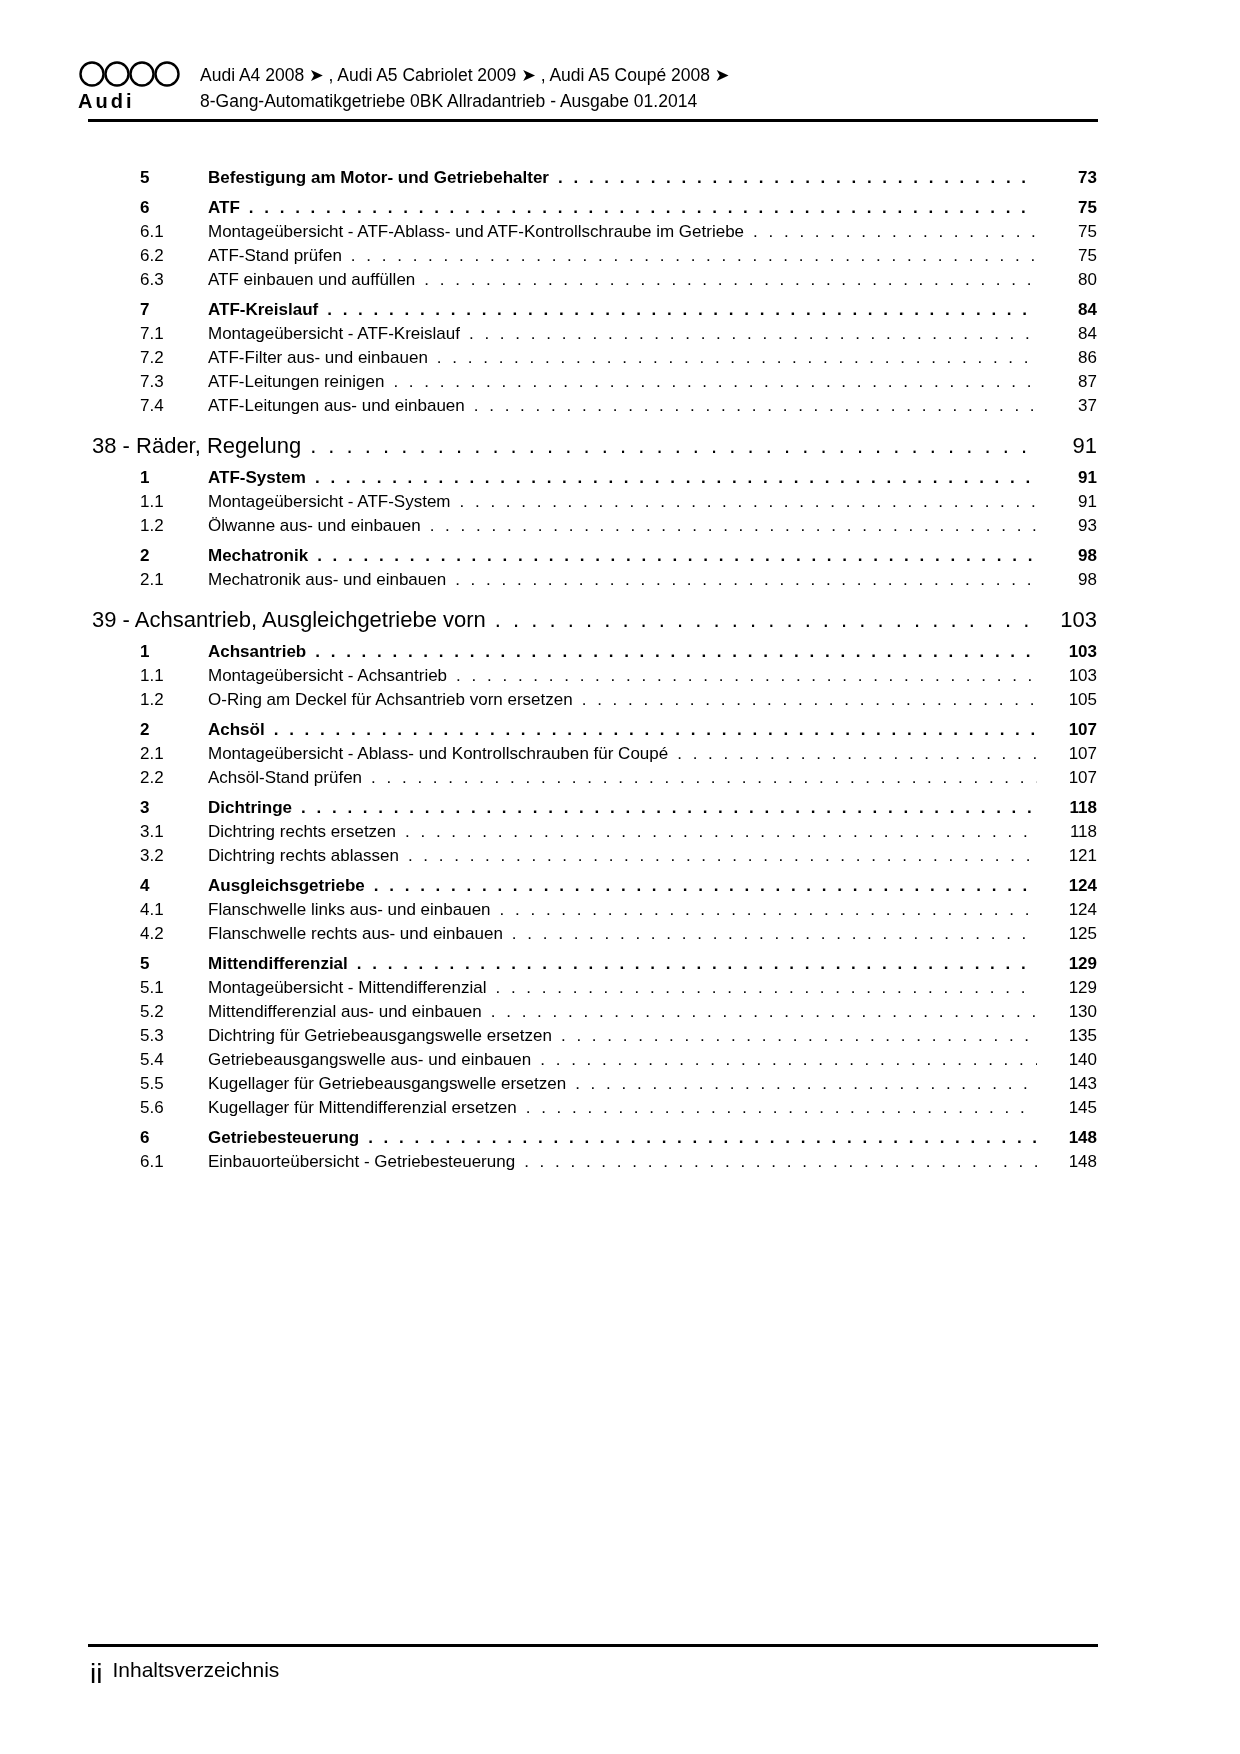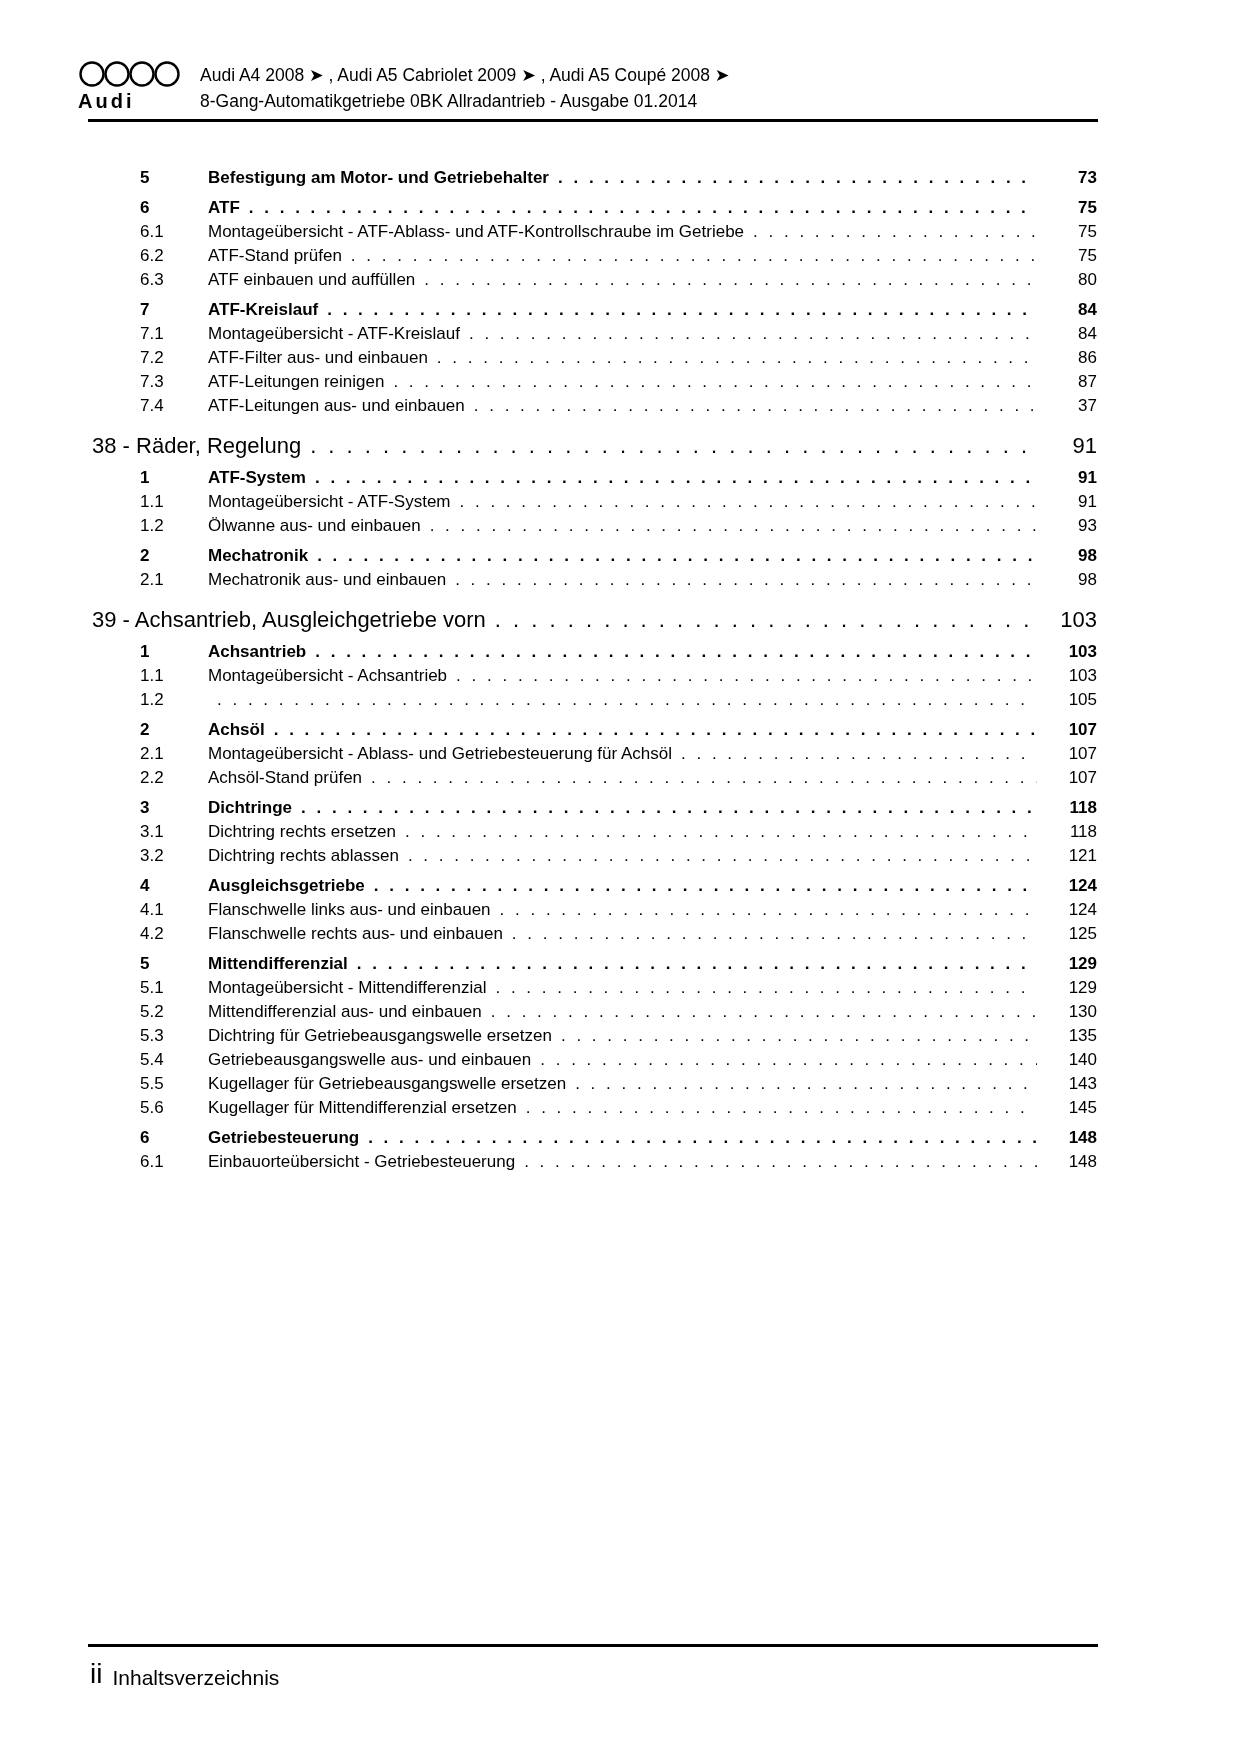--- a/index.html
+++ b/index.html
@@ -110,21 +110,21 @@
     top: 1644px;
     left: 88px;
     width: 1010px;
     border-top: 3px solid #000;
   }
   .ftr {
     position: absolute;
     top: 1658px;
     left: 90px;
     display: flex;
-    align-items: flex-end;
+    align-items: flex-start;
   }
   .ftr-pagelabel {
     font-size: 28px;
     line-height: 32px;
   }
   .ftr-label {
     font-size: 21px;
     margin-left: 10px;
   }
 </style>
@@ -261,32 +261,33 @@
         <span class="pagenum">103</span>
       </div>
       <div class="toc-row sub">
         <span class="num">1.1</span>
         <span class="title">Montageübersicht - Achsantrieb</span>
         <span class="leader"></span>
         <span class="pagenum">103</span>
       </div>
       <div class="toc-row sub">
         <span class="num">1.2</span>
+        <span class="title">O-Ring am Deckel für Achsantrieb vorn ersetzen</span>
         <span class="leader"></span>
         <span class="pagenum">105</span>
       </div>
       <div class="toc-row section">
         <span class="num">2</span>
         <span class="title">Achsöl</span>
         <span class="leader"></span>
         <span class="pagenum">107</span>
       </div>
       <div class="toc-row sub">
         <span class="num">2.1</span>
-        <span class="title">Montageübersicht - Ablass- und Getriebesteuerung für Achsöl</span>
+        <span class="title">Montageübersicht - Ablass- und Kontrollschrauben für Coupé</span>
         <span class="leader"></span>
         <span class="pagenum">107</span>
       </div>
       <div class="toc-row sub">
         <span class="num">2.2</span>
         <span class="title">Achsöl-Stand prüfen</span>
         <span class="leader"></span>
         <span class="pagenum">107</span>
       </div>
       <div class="toc-row section">

